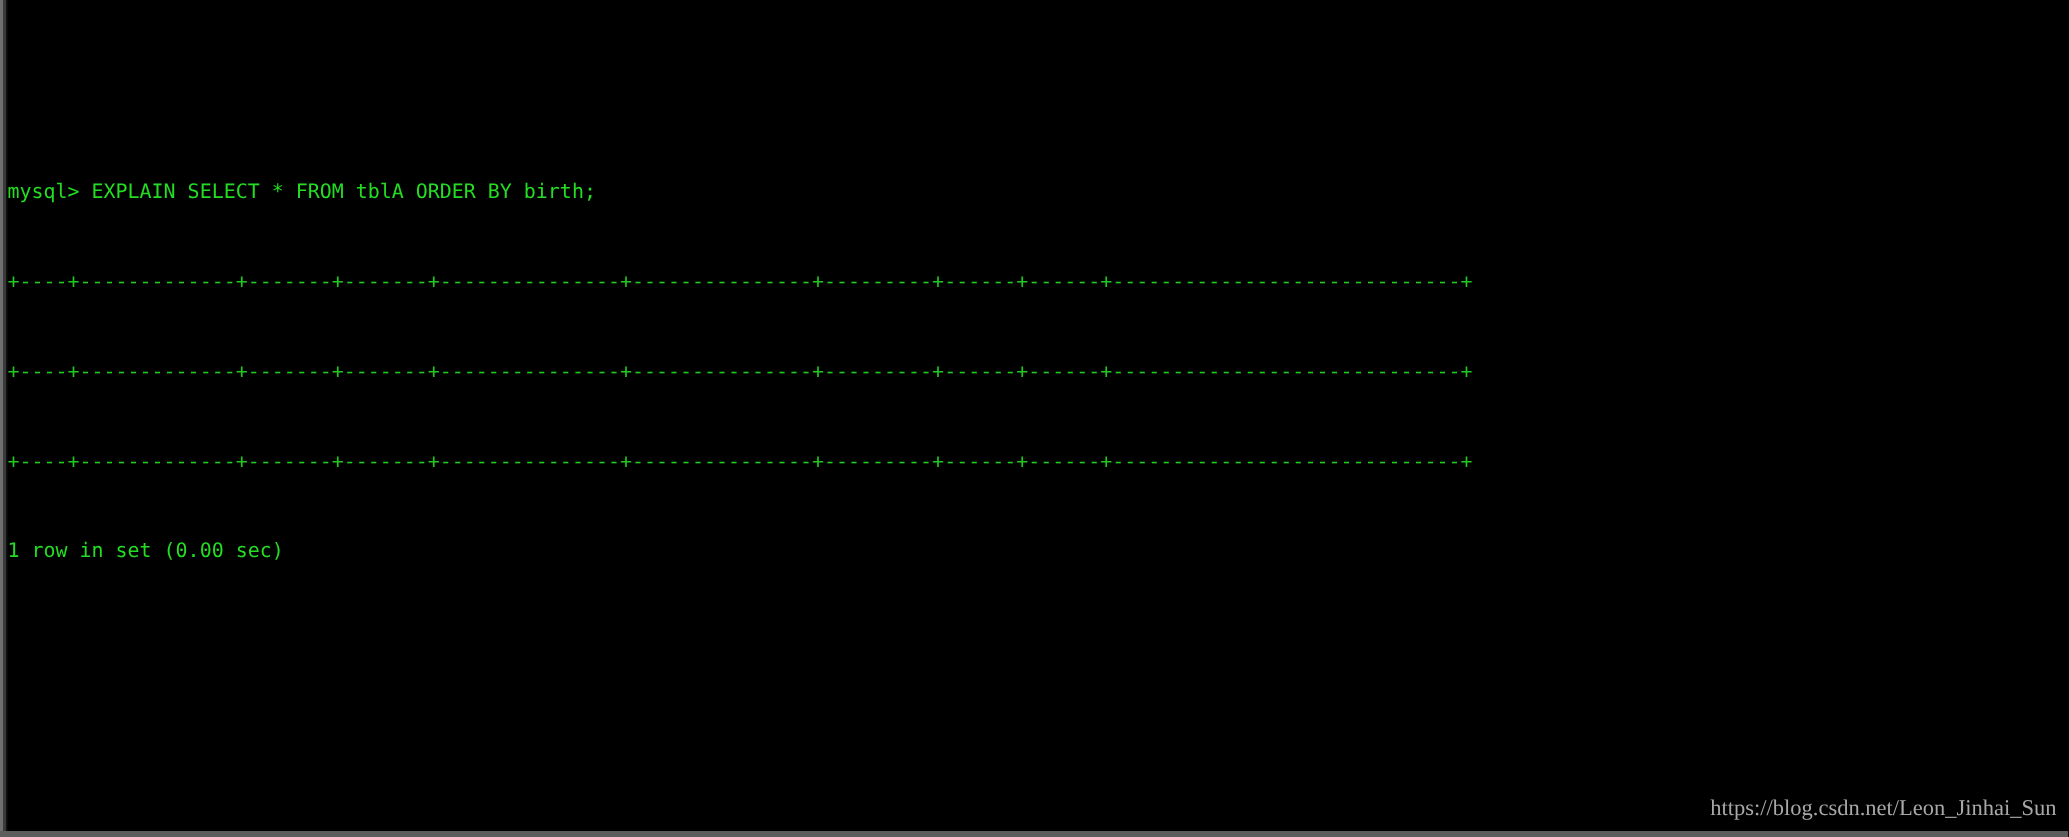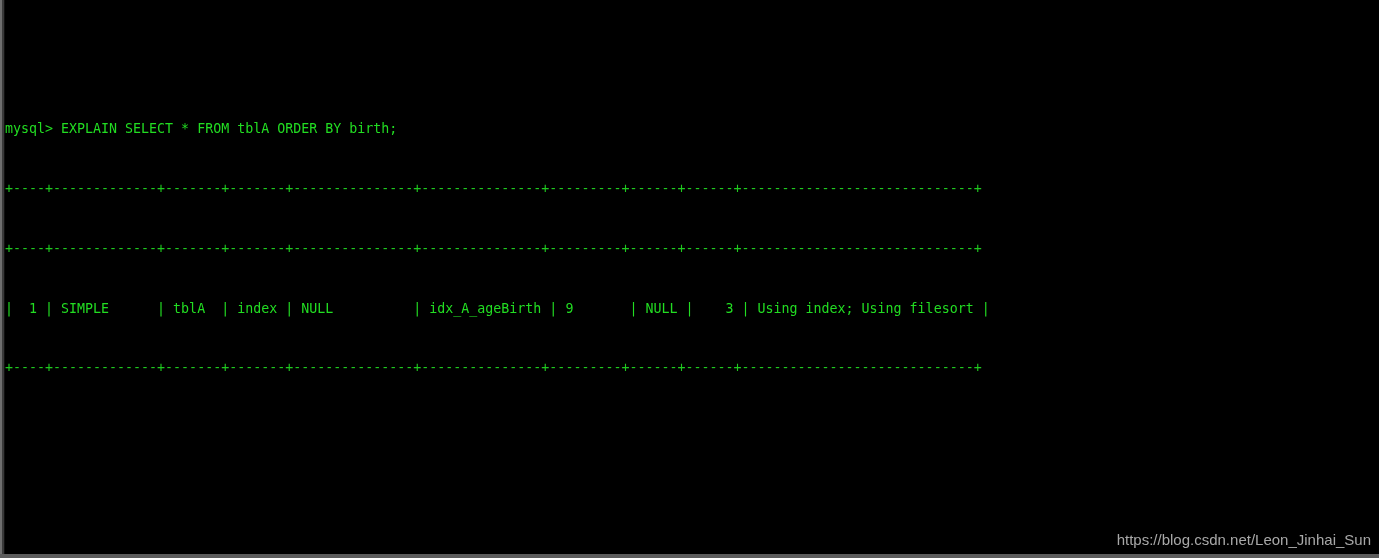--- a/index.html
+++ b/index.html
@@ -48,21 +48,21 @@
     display: block;
     height: 19.9px;
     white-space: pre;
     color: #22dd22;
   }
   .line.rule { color: #1fc91f; }
   #watermark {
     position: absolute;
     right: 8px;
     bottom: 10px;
-    font-family: Liberation Sans, sans-serif;
+    font-family: Liberation Serif, serif;
     font-size: 15px;
     color: #a8a8a8;
     white-space: pre;
     letter-spacing: 0px;
     margin-left: 13px;
   }
 </style>
 </head>
 <body>
 
@@ -70,22 +70,22 @@
 
   <div id="left-frame"></div>
 
   <div id="console">
 
     
     <div class="blk">
       <span class="line">mysql&gt; EXPLAIN SELECT * FROM tblA ORDER BY birth;</span>
       <span class="line rule">+----+-------------+-------+-------+---------------+---------------+---------+------+------+-----------------------------+</span>
       <span class="line rule">+----+-------------+-------+-------+---------------+---------------+---------+------+------+-----------------------------+</span>
-      <span class="line">|  1 | SIMPLE      | tblA  | index | NULL          | idx_A_ageBirth | 9       | NULL |    3 | Using index; Using filesort |</span>
       <span class="line rule">+----+-------------+-------+-------+---------------+---------------+---------+------+------+-----------------------------+</span>
+      <span class="line">1 row in set (0.00 sec)</span>
     </div>
     
 
     
     
     
 
     
     
     

